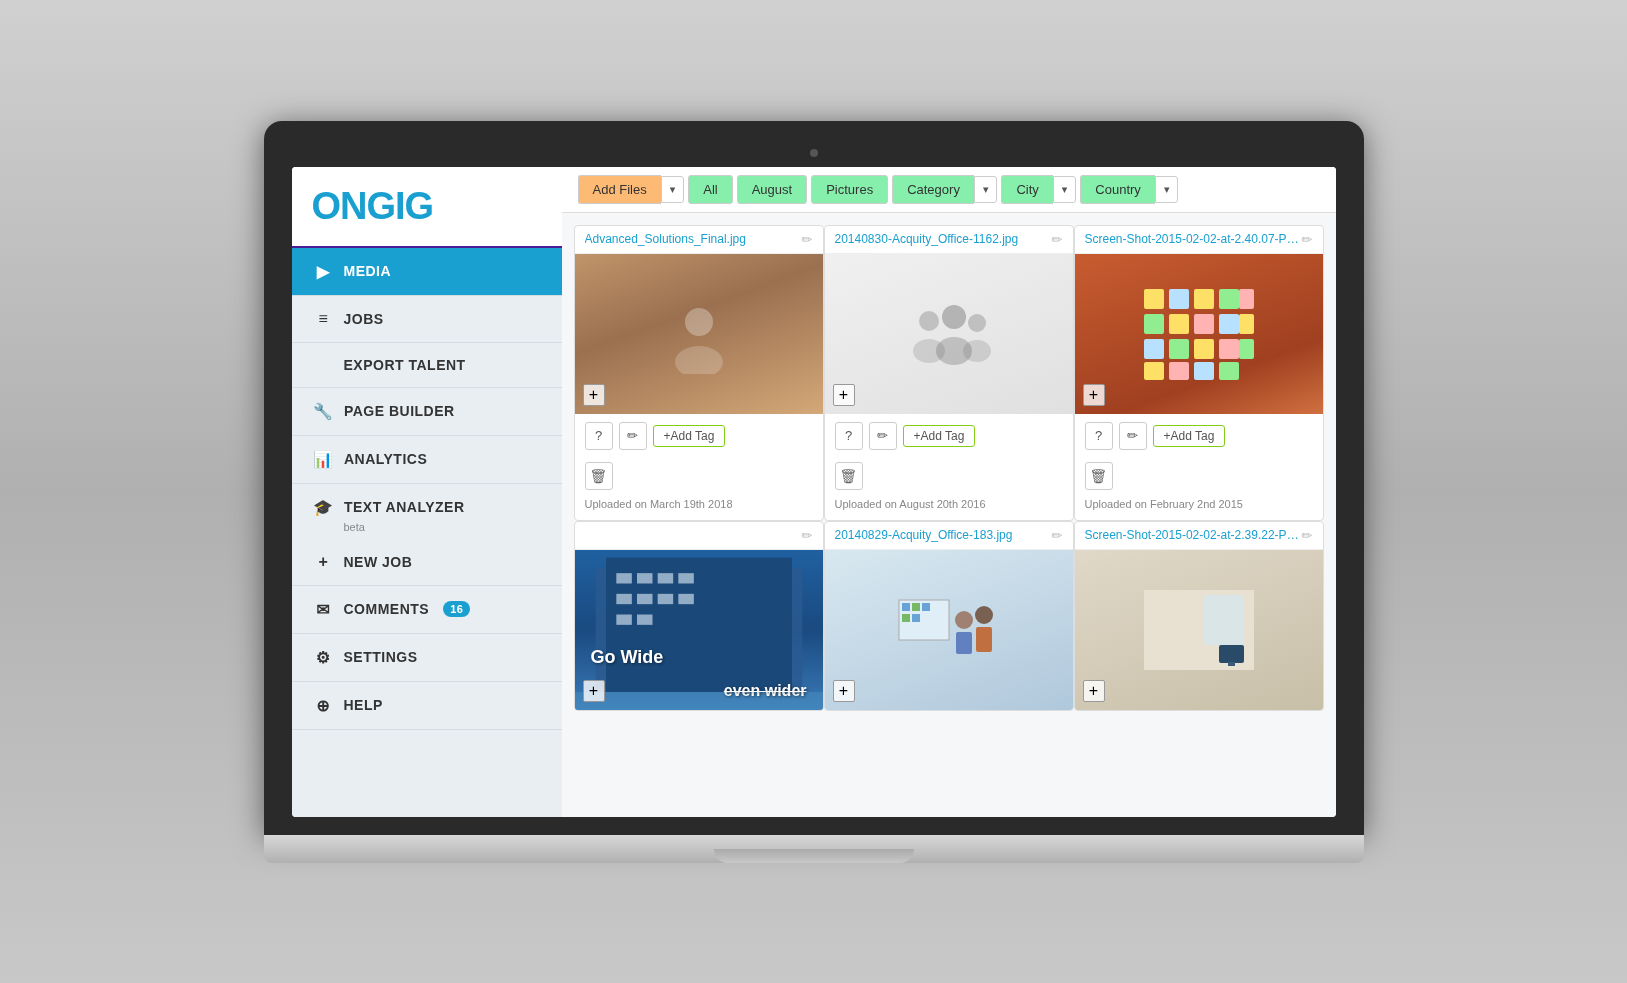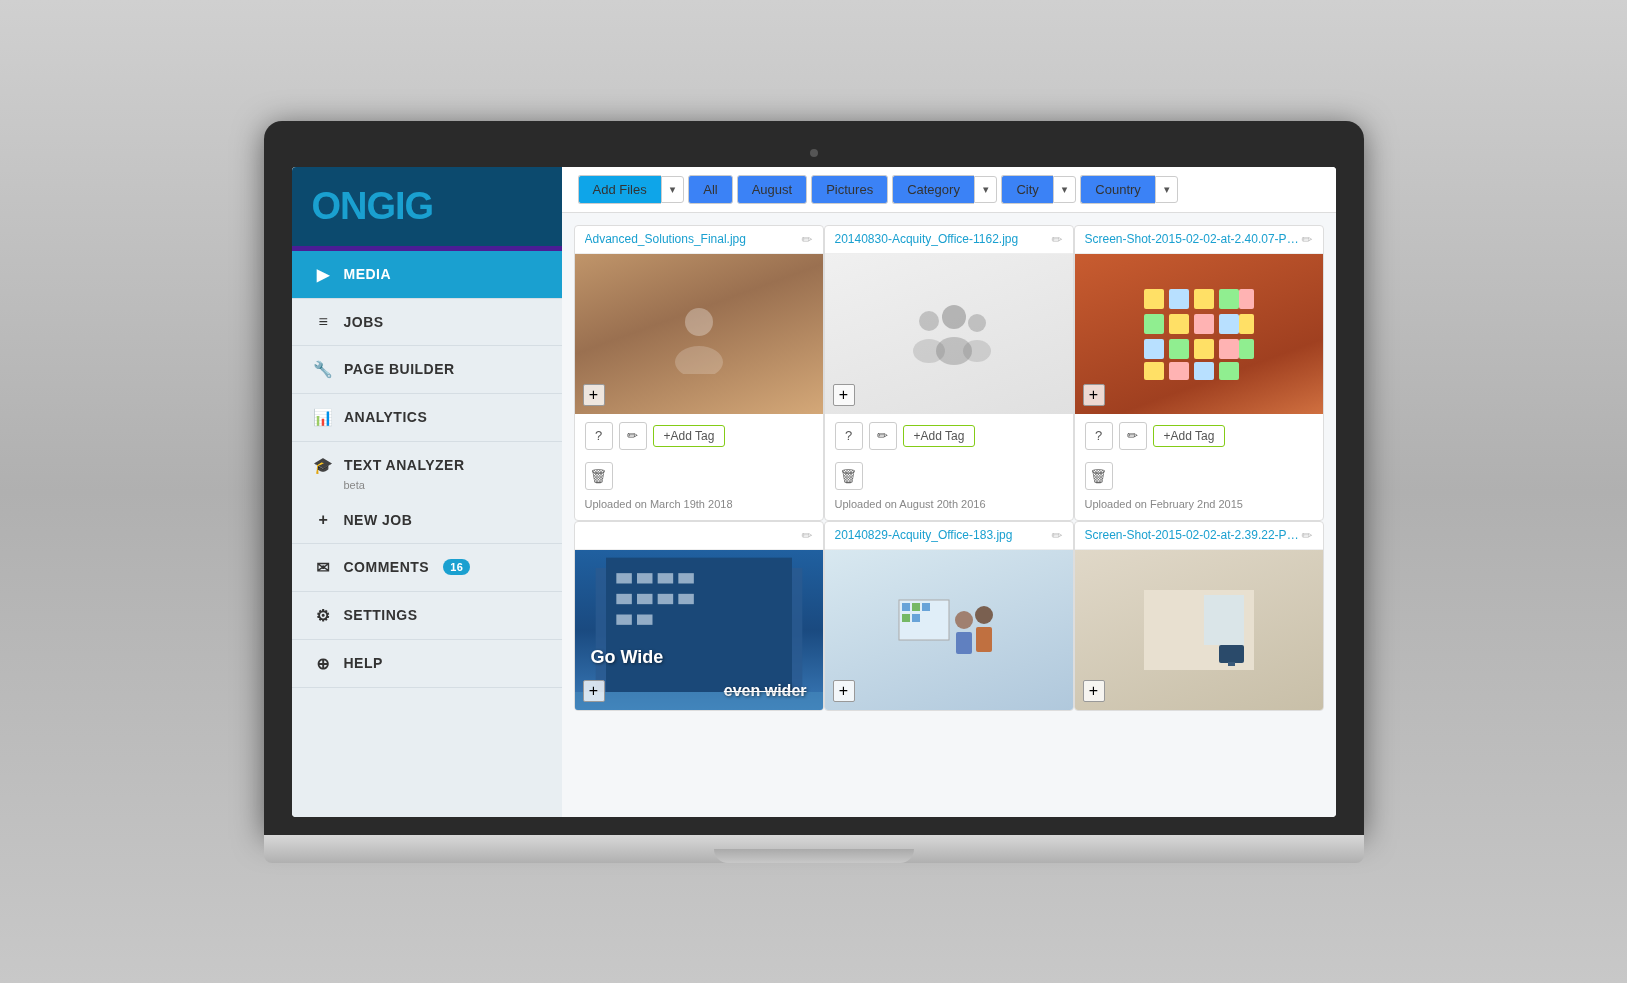--- a/index.html
+++ b/index.html
@@ -57,23 +57,23 @@
       height: 650px;
     }
     .sidebar {
       width: 270px;
       min-width: 270px;
       background: #e8eef2;
       display: flex;
       flex-direction: column;
     }
     .sidebar-logo {
-      background: #0c4a6e;
+      background: #ffffff;
       padding: 18px 20px;
-      border-bottom: 5px solid #4c1d95;
+      border-bottom: 2px solid #4c1d95;
     }
     .logo-text {
       font-size: 38px;
       font-weight: 900;
       color: #1aa0d0;
       letter-spacing: -1px;
     }
     .sidebar-nav {
       flex: 1;
       display: flex;
@@ -129,30 +129,30 @@
       margin-bottom: 8px;
     }
     .toolbar {
       display: flex;
       gap: 4px;
       align-items: center;
       flex-wrap: wrap;
     }
     .tb-btn {
       border: 1px solid #ccc;
-      background: #3b82f6;
+      background: #86efac;
       padding: 6px 14px;
       font-size: 13px;
       color: #333;
       cursor: pointer;
       border-radius: 3px;
       white-space: nowrap;
     }
     .tb-btn.primary {
-      background: #0ea5e9;
+      background: #fdba74;
       color: #333;
       text-align: center;
     }
     .tb-dropdown {
       display: flex;
       align-items: center;
     }
     .tb-dropdown .tb-btn { border-right: none; border-radius: 3px 0 0 3px; }
     .tb-caret {
       border: 1px solid #ccc;
@@ -319,20 +319,24 @@
             <div class="nav-item active">
               <span class="nav-icon">▶</span>
               <span>MEDIA</span>
             </div>
 
             <div class="nav-item">
               <span class="nav-icon">≡</span>
               <span>JOBS</span>
             </div>
 
+            <div class="nav-item">
+              <span class="nav-icon"></span>
+              <span>EXPORT TALENT</span>
+            </div>
 
             <div class="nav-item">
               <span class="nav-icon">🔧</span>
               <span>PAGE BUILDER</span>
             </div>
 
             <div class="nav-item">
               <span class="nav-icon">📊</span>
               <span>ANALYTICS</span>
             </div>

